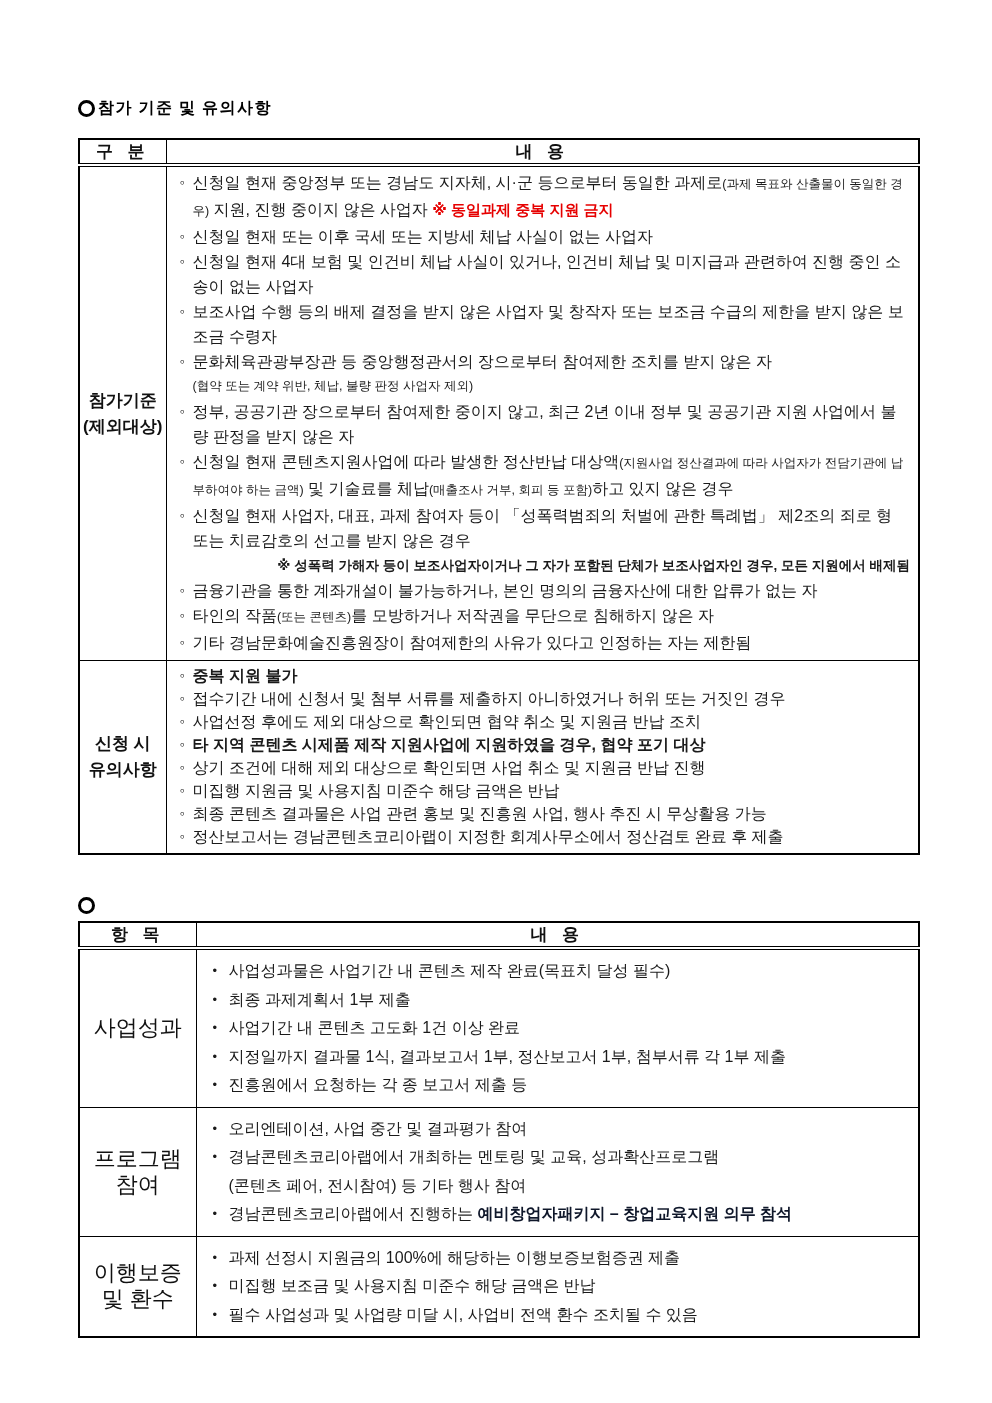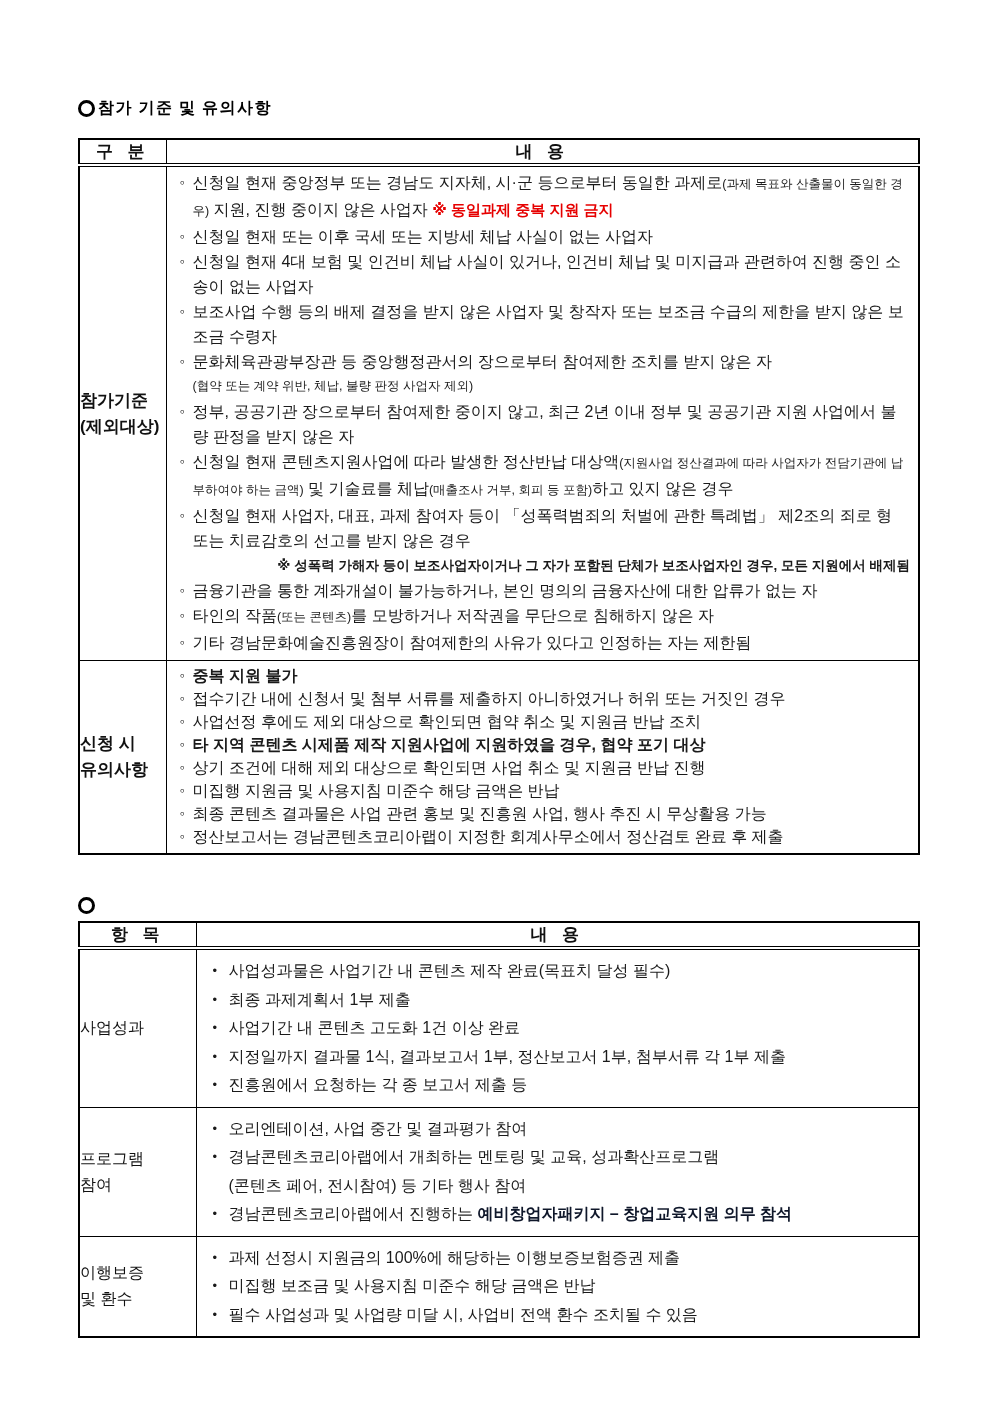--- a/index.html
+++ b/index.html
@@ -34,25 +34,25 @@
   }
   table.tbl-1 col.c1{ width:87px; }
   table.tbl-2 col.c1{ width:117px; }
   .tbl th,.tbl td{ border:1.5px solid #000; }
   .tbl thead th{
     border-bottom:4px double #000;
     height:24px; font-size:17px; font-weight:700; color:#111;
     text-align:center; vertical-align:middle; letter-spacing:5px;
   }
   .label-cell{
-    vertical-align:middle;
+    text-align:center; vertical-align:middle;
     font-size:17px; line-height:26px; color:#111;
   }
   .tbl-1 .label-cell{ font-weight:700; }
-  .tbl-2 .label-cell{ font-weight:400; font-size:16px; }
+  .tbl-2 .label-cell{ font-weight:400; font-size:22px; }
   .content-cell{ padding:3px 8px 5px 5px; vertical-align:top; }
   .tbl-2 .content-cell{ padding:7px 8px 7px 14px; }
 
   .item{ display:flex; align-items:flex-start; font-size:16px; }
   .tbl-1 .row-0 .item{ line-height:25px; }
   .tbl-1 .row-1 .item{ line-height:23px; }
   .tbl-2 .item{ line-height:28.5px; }
   .marker{ flex:0 0 auto; width:21px; text-align:center; }
   .tbl-1 .marker{ font-size:14px; }
   .tbl-2 .marker{ font-size:13px; width:18px; text-align:left; padding-left:2px; }

